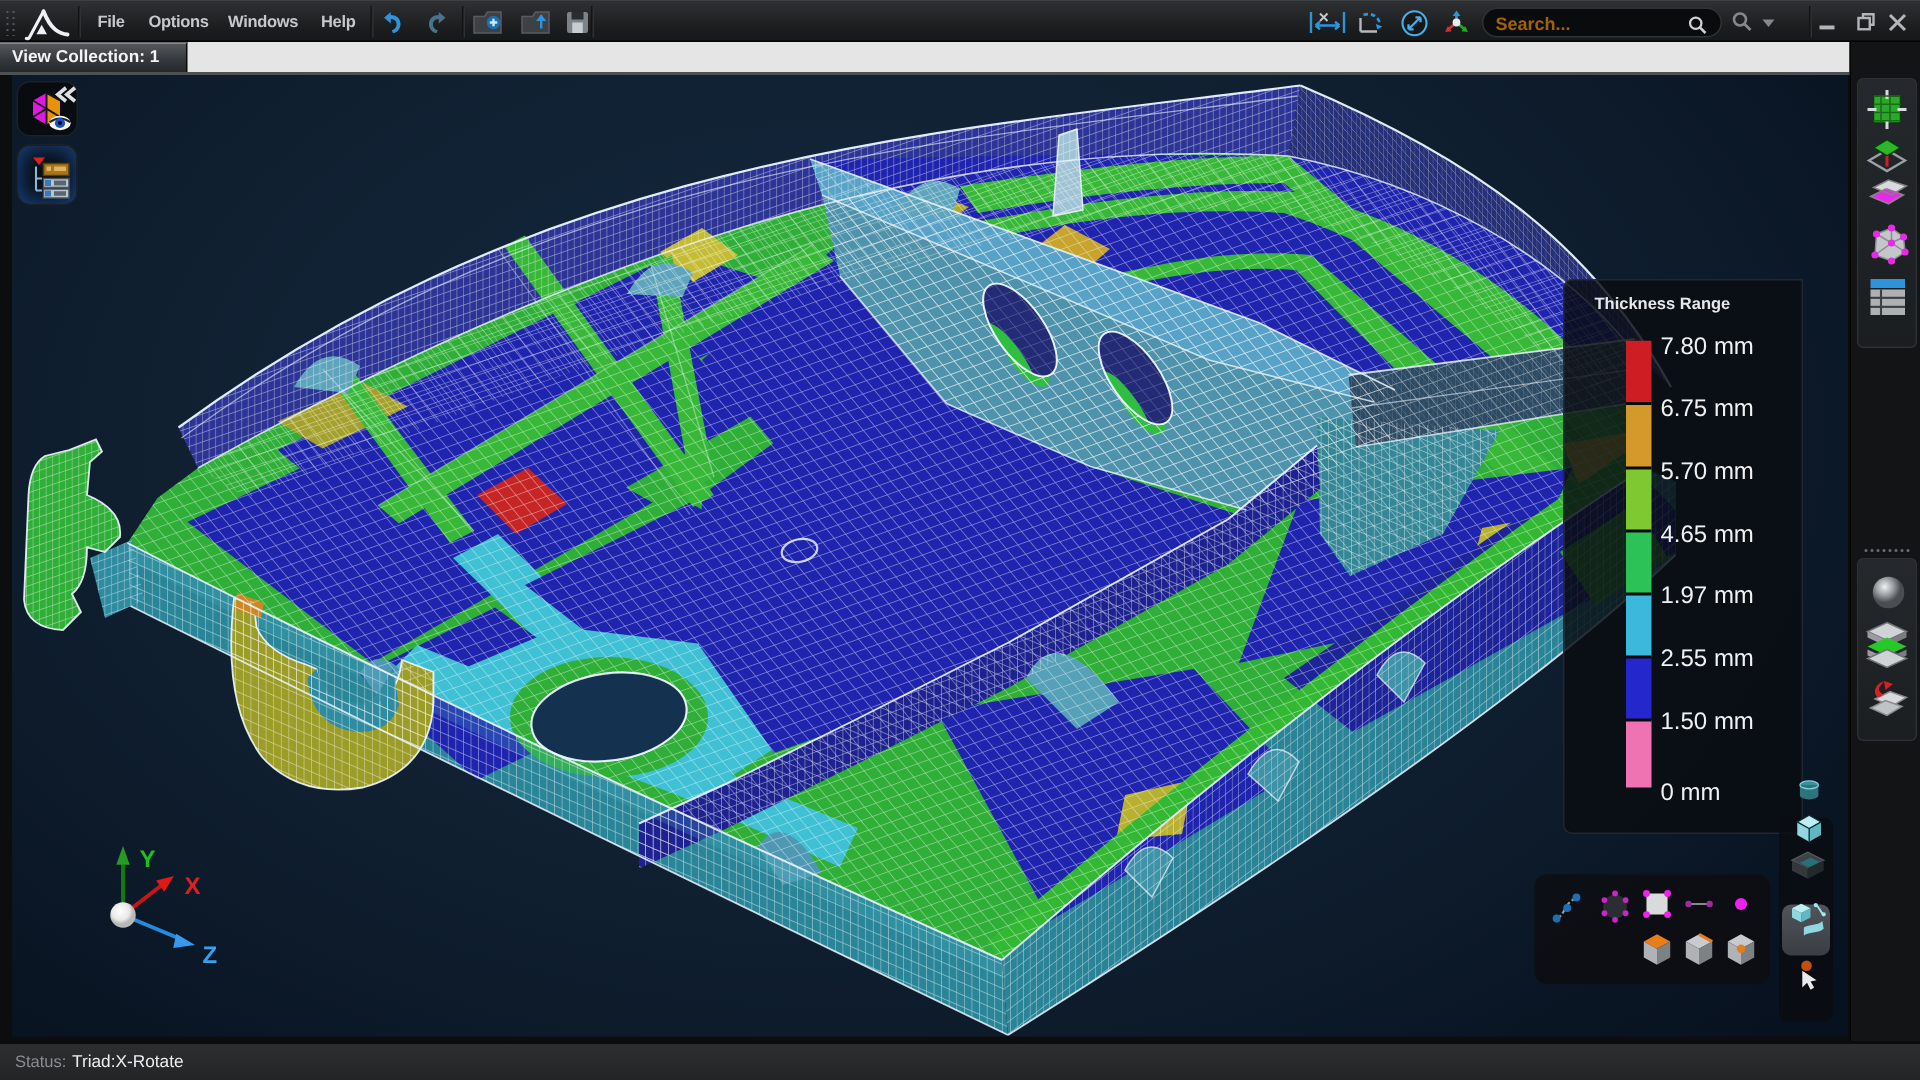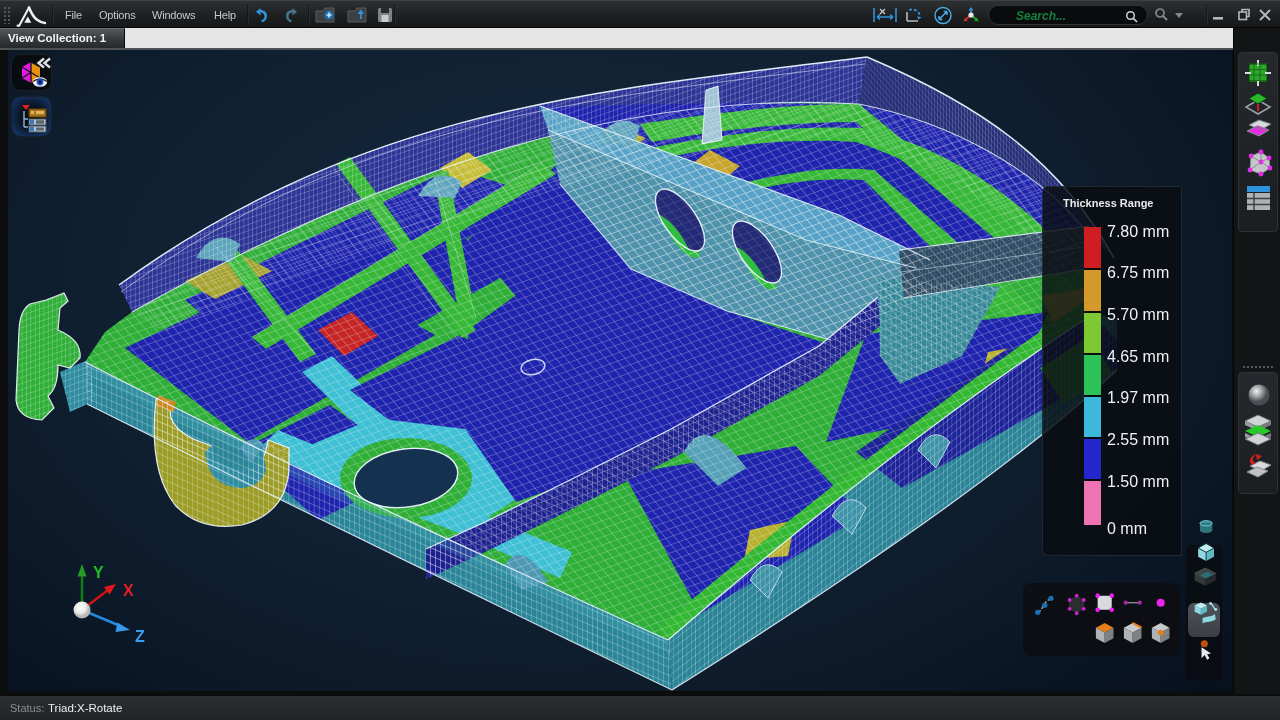--- a/index.html
+++ b/index.html
@@ -1,40 +1,40 @@
 <!DOCTYPE html>
 <html><head>
 <meta charset="utf-8">
 <style>
 *{margin:0;padding:0;box-sizing:border-box}
 html,body{width:1280px;height:720px;overflow:hidden;background:#0c0d0e;font-family:"Liberation Sans",sans-serif}
 #app{position:relative;width:1280px;height:720px}
 
 #topbar{position:absolute;left:0;top:0;width:1280px;height:28px;background:linear-gradient(#2e3032,#1a1c1e 70%,#161819);border-top:1px solid #3e4144;border-bottom:1px solid #040404}
-.menu{position:absolute;top:7.5px;font-size:11px;font-weight:400;color:#c6c9cc;letter-spacing:-0.2px}
+.menu{position:absolute;top:7.5px;font-size:11px;font-weight:700;color:#c6c9cc;letter-spacing:-0.2px}
 .vsep{position:absolute;top:3px;height:21px;width:2px;background:linear-gradient(90deg,#0b0c0d,#35383b)}
 #dots{position:absolute;left:3px;top:5px;width:8px;height:18px;background-image:radial-gradient(circle,#55585b 30%,transparent 32%);background-size:4px 4px}
 
 #tabrow{position:absolute;left:0;top:28px;width:1280px;height:22px;background:#e5e5e5}
 #tab1{position:absolute;left:0;top:0;width:125px;height:20px;background:linear-gradient(#56595c,#33363a 60%,#26292c);border-right:1px solid #0a0a0a;border-top:1px solid #6a6d70}
 #tab1 span{position:absolute;left:8px;top:3px;font-size:11.5px;font-weight:700;color:#f2f4f5}
 #vframe{position:absolute;left:0;top:48px;width:1233px;height:2px;background:#4e5154}
 
 #viewport{position:absolute;left:8px;top:50px;width:1224px;height:641px;background:radial-gradient(1200px 800px at 45% 38%,#152940 0%,#102031 38%,#081220 70%,#04080f 100%);overflow:hidden}
 
 .fbtn{position:absolute;border-radius:9px;background:rgba(8,10,13,.85);border:1px solid #1d2026}
 
 #statusbar{position:absolute;left:0;top:694px;width:1280px;height:26px;background:linear-gradient(#2c2e30,#222426);border-top:2px solid #0a0b0c}
 #statusbar .lab{position:absolute;left:10px;top:6px;font-size:11px;font-weight:400;color:#8b8e91}
 #statusbar .val{position:absolute;left:48px;top:5.5px;font-size:11.5px;font-weight:400;color:#edeff1}
 
 #sidebar{position:absolute;left:1233px;top:28px;width:47px;height:666px;background:#121416;border-left:1px solid #040505}
 .spanel{position:absolute;left:4px;width:40px;background:linear-gradient(#25282c,#1b1e21);border:1px solid #2e3237;border-radius:4px}
 
-#thickpanel{position:absolute;left:1034px;top:136px;width:140px;height:370px;background:rgba(10,13,18,.84);border-radius:6px 0 0 6px;border:1px solid rgba(50,56,66,.6)}
+#thickpanel{position:absolute;left:1034px;top:136px;width:160px;height:370px;background:rgba(10,13,18,.84);border-radius:6px 0 0 6px;border:1px solid rgba(50,56,66,.6)}
 #thickpanel .title{position:absolute;left:20px;top:10px;font-size:11px;font-weight:700;color:#e6e8ea}
 .tlab{position:absolute;left:64px;font-size:16px;font-weight:400;color:#f0f1f2}
 #brtools{position:absolute;left:1015px;top:533px;width:157px;height:73px;background:rgba(13,14,17,.88);border-radius:8px}
 #rstrip{position:absolute;left:1178px;top:495px;width:36px;height:136px;background:rgba(10,12,16,.8);border-radius:6px}
 #rbtn{position:absolute;left:1180px;top:553px;width:32px;height:34px;background:linear-gradient(#51555b,#3a3e44);border-radius:6px}
 </style>
 </head>
 <body>
 <div id="app">
   <div id="topbar">
@@ -89,21 +89,21 @@
         <path d="M11 9 L11 3" stroke="#2d94dc" stroke-width="1.8"></path>
           <path d="M11 1 l-2.6 3.6 l5.2 0 Z" fill="#2d94dc"></path>
         <path d="M11 9 L5 14" stroke="#c33" stroke-width="1.8"></path>
           <path d="M3.4 15.4 l4.4 -0.6 l-2.6 -3.4 Z" fill="#c33"></path>
         <path d="M11 9 L17 14" stroke="#2a2" stroke-width="1.8"></path>
           <path d="M18.6 15.4 l-4.4 -0.6 l2.6 -3.4 Z" fill="#2a2"></path>
         <circle cx="11" cy="9" r="2.6" fill="#e8eaec"></circle>
       </g>
     </svg>
     <div style="position:absolute;left:988px;top:4px;width:160px;height:20px;background:#0a0b0c;border:1px solid #303336;border-radius:10px">
-      <span style="position:absolute;left:27px;top:2.5px;font-size:12px;font-weight:700;font-style:italic;color:#15803d">Search...</span>
+      <span style="position:absolute;left:8px;top:2.5px;font-size:12px;font-weight:700;color:#a16207">Search...</span>
       <svg style="position:absolute;right:9px;top:4px" width="13" height="13" viewBox="0 0 13 13">
           <circle cx="5.5" cy="5.5" r="3.8" fill="none" stroke="#cfd3d6" stroke-width="1.5"></circle>
           <path d="M8.4 8.4 L12 12" stroke="#cfd3d6" stroke-width="1.7"></path>
         </svg>
     </div>
     <svg style="position:absolute;left:1153px;top:6px" width="32" height="16" viewBox="0 0 32 16">
         <circle cx="7" cy="6" r="4" fill="none" stroke="#85898c" stroke-width="1.7"></circle>
         <path d="M10 9 L14 13" stroke="#85898c" stroke-width="1.9"></path>
         <path d="M22 6 l4 5 l4 -5 Z" fill="#85898c"></path>
       </svg>

